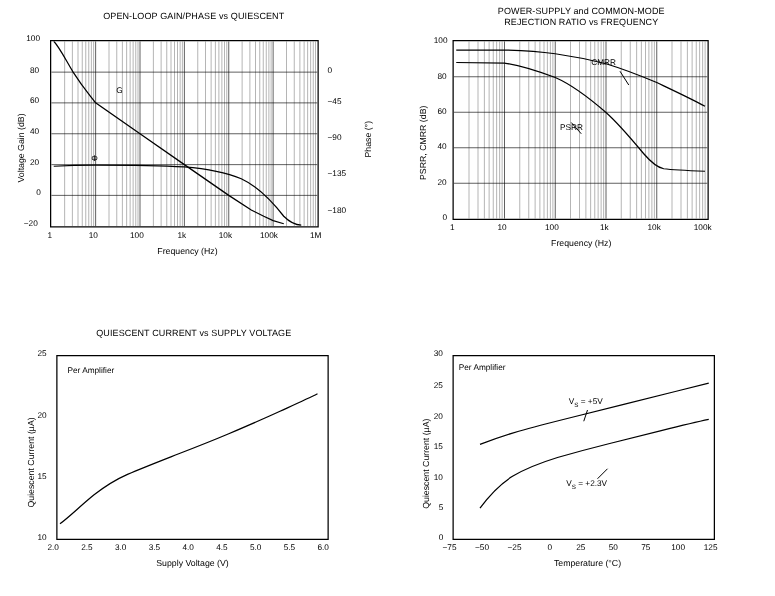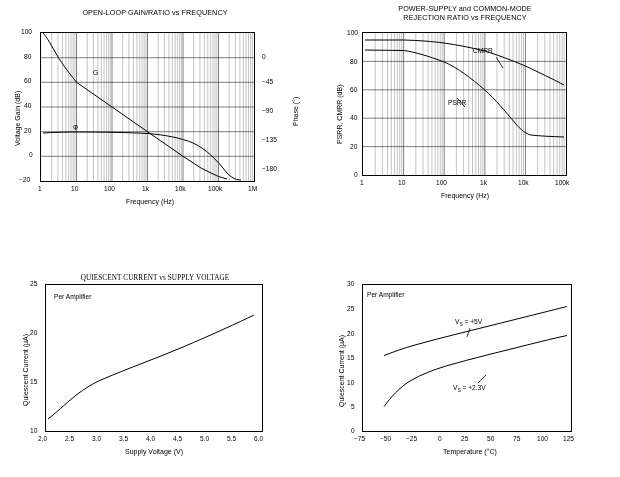--- a/index.html
+++ b/index.html
@@ -16,21 +16,21 @@
   .grid{stroke:#000;stroke-width:.5;}
   .gridlight{stroke:#555;stroke-width:.35;}
   .curve{fill:none;stroke:#000;stroke-width:1;}
 </style>
 </head>
 <body>
 
 <div id="sheet">
 
   <div class="panel" style="left:0px;top:8px;width:310px;height:220px;">
-    <div class="ptitle" style="top:0px;">OPEN-LOOP GAIN/RATIO vs FREQUENCY</div>
+    <div class="ptitle" style="top:0px;">OPEN-LOOP GAIN/PHASE vs QUIESCENT</div>
 
     <div class="plot" style="left:40px;top:24px;width:215px;height:150px;">
       <svg width="213" height="148" viewBox="0 0 213 148">
 
         <g>
           <line class="grid" x1="35.5" y1="0" x2="35.5" y2="148"></line>
           <line class="grid" x1="71" y1="0" x2="71" y2="148"></line>
           <line class="grid" x1="106.5" y1="0" x2="106.5" y2="148"></line>
           <line class="grid" x1="142" y1="0" x2="142" y2="148"></line>
           <line class="grid" x1="177.5" y1="0" x2="177.5" y2="148"></line>
@@ -225,21 +225,21 @@
 
     <div class="ann" style="left:163px;top:45px;">CMRR</div>
     <div class="ann" style="left:138px;top:97px;">PSRR</div>
     <svg class="panel" style="left:0;top:0;width:310px;height:226px;pointer-events:none;">
       <line x1="186" y1="55" x2="193" y2="66" stroke="#000" stroke-width="0.8"></line>
       <line x1="155" y1="105" x2="147" y2="96" stroke="#000" stroke-width="0.8"></line>
     </svg>
   </div>
 
   <div class="panel" style="left:0px;top:262px;width:310px;height:215px;">
-    <div class="ptitle" style="top:12px;font-family:Liberation Serif, serif;">QUIESCENT CURRENT vs SUPPLY VOLTAGE</div>
+    <div class="ptitle" style="top:0px;">QUIESCENT CURRENT vs SUPPLY VOLTAGE</div>
 
     <div class="plot" style="left:45px;top:22px;width:218px;height:148px;">
       <svg width="216" height="146" viewBox="0 0 216 146">
         <path class="curve" d="M2,134 C10,128 18,120 29,111 C40,102.5 48,98 56,94.5 C70,88.5 83,83.5 97,78 C110,73 124,67.5 137,62 C151,56 165,50 178,44 C190,38.5 200,34 208,30"></path>
       </svg>
     </div>
 
     <div class="tick" style="left:30px;top:165px;">10</div>
     <div class="tick" style="left:30px;top:116px;">15</div>
     <div class="tick" style="left:30px;top:67px;">20</div>

